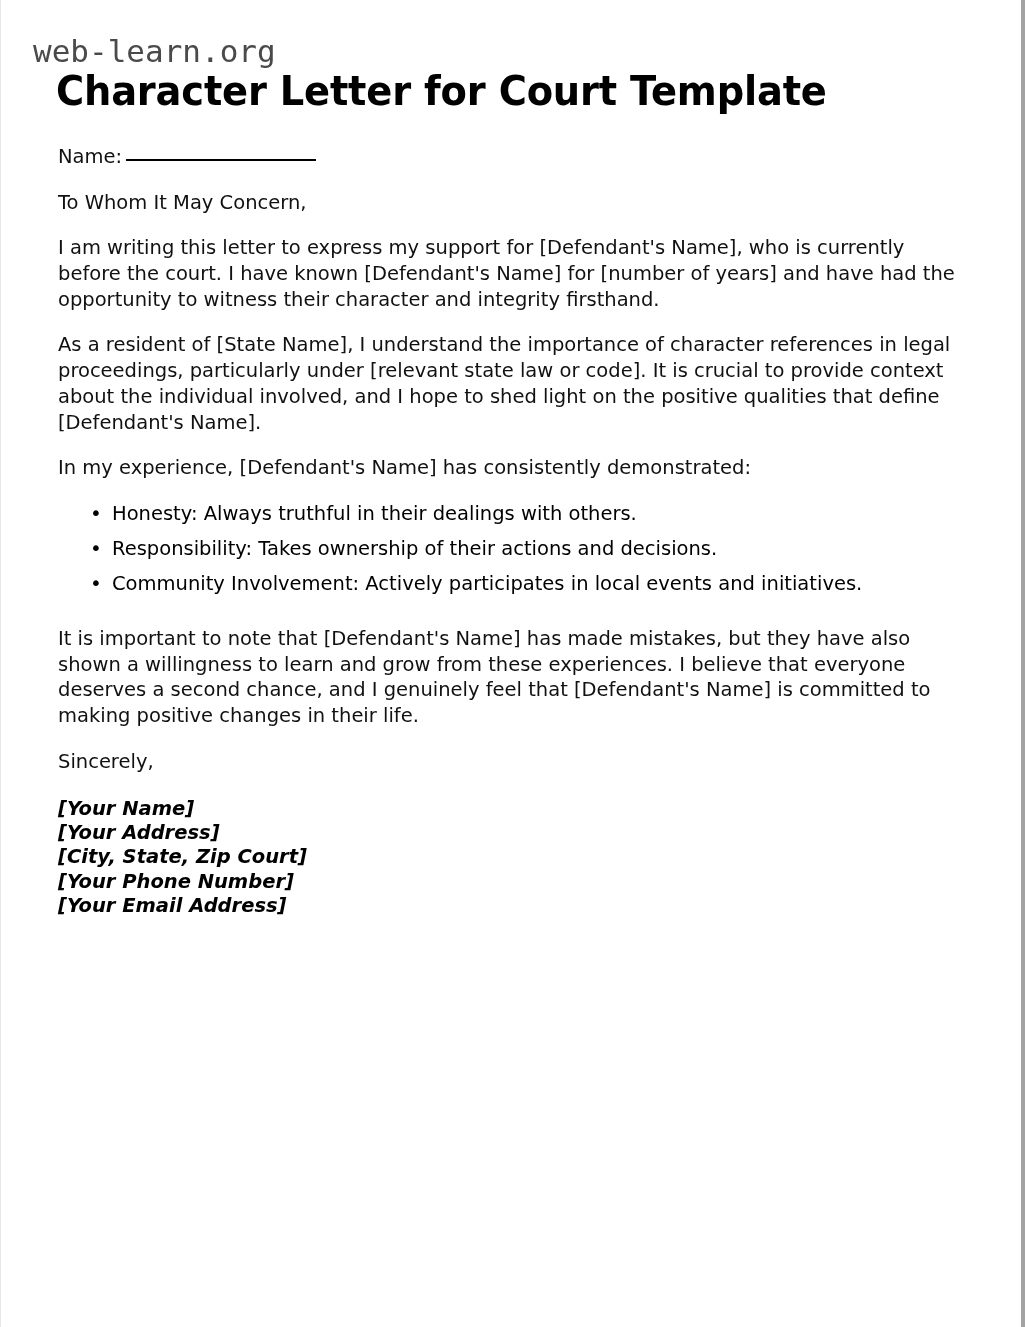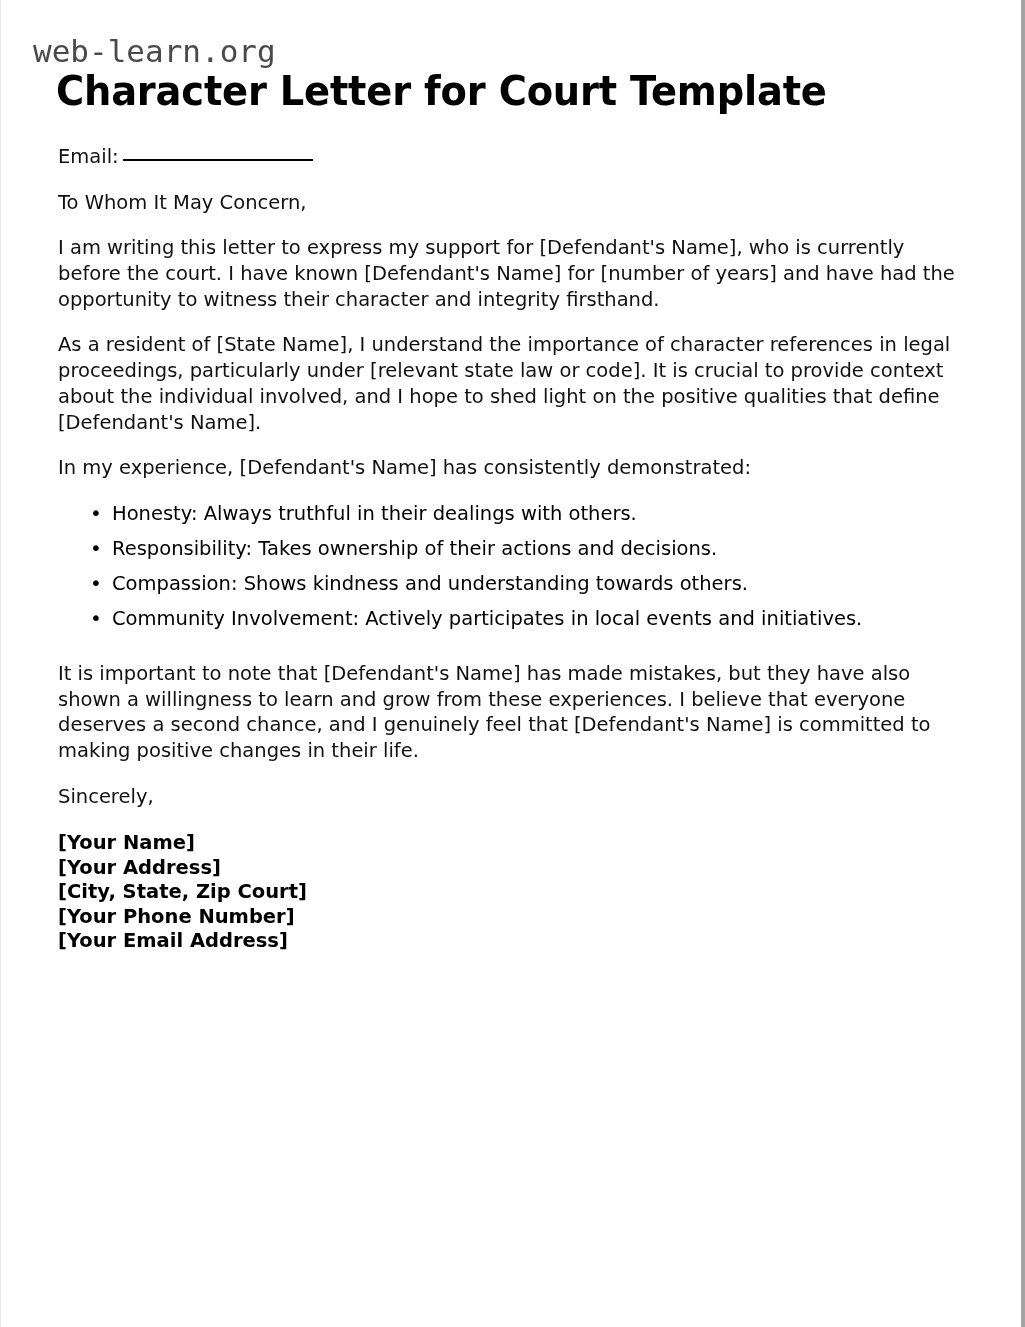--- a/index.html
+++ b/index.html
@@ -97,38 +97,39 @@
     line-height: 1.38;
   }
   .signature {
     font-weight: bold;
     font-size: 19.5px;
     line-height: 1.25;
     margin: 22px 0 0 0;
   }
   .signature div {
     white-space: nowrap;
+    font-style: italic;
   }
   .spacer-block {
     height: 8px;
   }
 </style>
 </head>
 <body>
 
 <div class="page">
   <div class="content">
 
     <div class="site-brand">web-learn.org</div>
     <h1 class="doc-title">Character Letter for Court Template</h1>
 
     <div class="body-block">
 
       <p class="para date-line">
-        <span>Email:</span><span class="date-blank"></span>
+        <span>Name:</span><span class="date-blank"></span>
       </p>
 
       <p class="para">To Whom It May Concern,</p>
 
       <p class="para">
         <span>I am writing this letter to express my support for </span><b>[Defendant's Name]</b><span>, who is currently before the court. I have known </span><b>[Defendant's Name]</b><span> for </span><b>[number of years]</b><span> and have had the opportunity to witness their character and integrity firsthand.</span>
       </p>
 
       <p class="para">
         <span>As a resident of </span><b>[State Name]</b><span>, I understand the importance of character references in legal proceedings, particularly under </span><b>[relevant state law or code]</b><span>. It is crucial to provide context about the individual involved, and I hope to shed light on the positive qualities that define </span><b>[Defendant's Name]</b><span>.</span>
@@ -137,23 +138,20 @@
       <p class="para">
         <span>In my experience, </span><b>[Defendant's Name]</b><span> has consistently demonstrated:</span>
       </p>
 
       <ul class="traits">
         <li>
           <b>Honesty:</b><span> Always truthful in their dealings with others.</span>
         </li>
         <li>
           <b>Responsibility:</b><span> Takes ownership of their actions and decisions.</span>
-        </li>
-        <li>
-          <b>Compassion:</b><span> Shows kindness and understanding towards others.</span>
         </li>
         <li>
           <b>Community Involvement:</b><span> Actively participates in local events and initiatives.</span>
         </li>
       </ul>
 
       <div class="spacer-block"></div>
 
       <p class="para">
         <span>It is important to note that </span><b>[Defendant's Name]</b><span> has made mistakes, but they have also shown a willingness to learn and grow from these experiences. I believe that everyone deserves a second chance, and I genuinely feel that </span><b>[Defendant's Name]</b><span> is committed to making positive changes in their life.</span>

